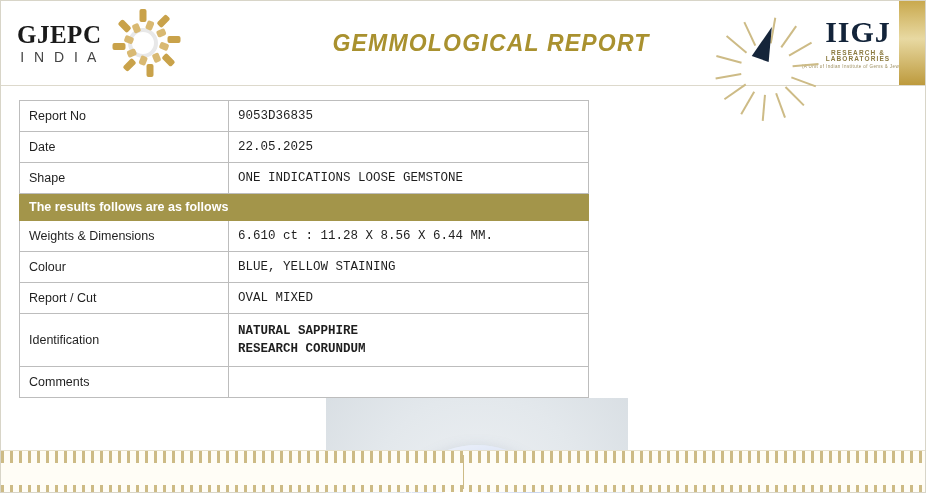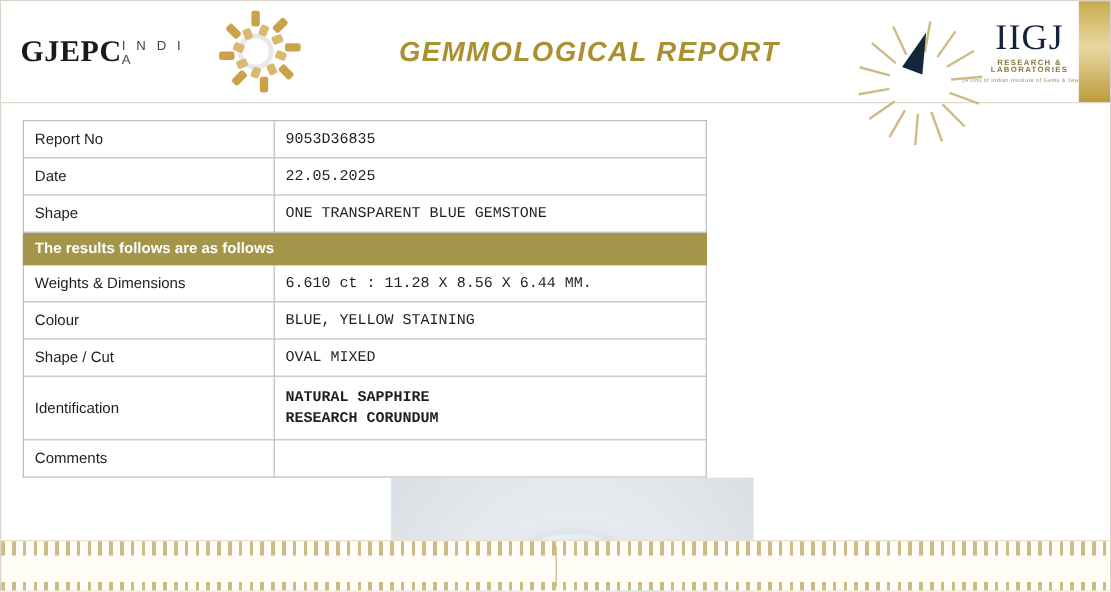--- a/index.html
+++ b/index.html
@@ -34,33 +34,33 @@
   }
   .brand-left {
     display: flex;
     align-items: center;
     padding-left: 16px;
     width: 230px;
     flex: none;
   }
   .gjepc-text {
     display: flex;
-    flex-direction: row;
+    flex-direction: column;
     align-items: flex-end;
     line-height: 1;
   }
   .gjepc-main {
     font-family: "Liberation Serif", serif;
     font-size: 25px;
     font-weight: bold;
     letter-spacing: 0.5px;
     color: #1a1a1a;
   }
   .gjepc-sub {
-    font-size: 11px;
+    font-size: 14px;
     letter-spacing: 3px;
     color: #444;
     align-self: flex-end;
     margin-top: 3px;
     margin-right: 2px;
   }
   .sun-logo {
     position: relative;
     width: 68px;
     height: 68px;
@@ -144,21 +144,21 @@
     border-right: 9px solid transparent;
     border-bottom: 34px solid #15253a;
   }
   .iigj-block {
     text-align: center;
     line-height: 1;
   }
   .iigj-main {
     font-family: "Liberation Serif", serif;
     font-size: 30px;
-    font-weight: normal;
+    font-weight: bold;
     color: #13243a;
     letter-spacing: 1px;
   }
   .iigj-sub1 {
     font-size: 6.5px;
     letter-spacing: 1.1px;
     color: #8b7a3f;
     margin-top: 3px;
     font-weight: bold;
   }
@@ -389,35 +389,35 @@
         <tr>
           <td class="label">Report No</td>
           <td class="value">9053D36835</td>
         </tr>
         <tr>
           <td class="label">Date</td>
           <td class="value">22.05.2025</td>
         </tr>
         <tr>
           <td class="label">Shape</td>
-          <td class="value">ONE TRANSPARENT BLUE GEMSTONE</td>
+          <td class="value">ONE INDICATIONS LOOSE GEMSTONE</td>
         </tr>
         <tr class="section">
           <td colspan="2">The results follows are as follows</td>
         </tr>
         <tr>
           <td class="label">Weights &amp; Dimensions</td>
           <td class="value">6.610 ct : 11.28 X 8.56 X 6.44 MM.</td>
         </tr>
         <tr>
           <td class="label">Colour</td>
           <td class="value">BLUE, YELLOW STAINING</td>
         </tr>
         <tr>
-          <td class="label">Shape / Cut</td>
+          <td class="label">Report / Cut</td>
           <td class="value">OVAL MIXED</td>
         </tr>
         <tr class="row-tall">
           <td class="label">Identification</td>
           <td class="value ident">
             <div>NATURAL SAPPHIRE</div>
             <div>RESEARCH CORUNDUM</div>
           </td>
         </tr>
         <tr>

